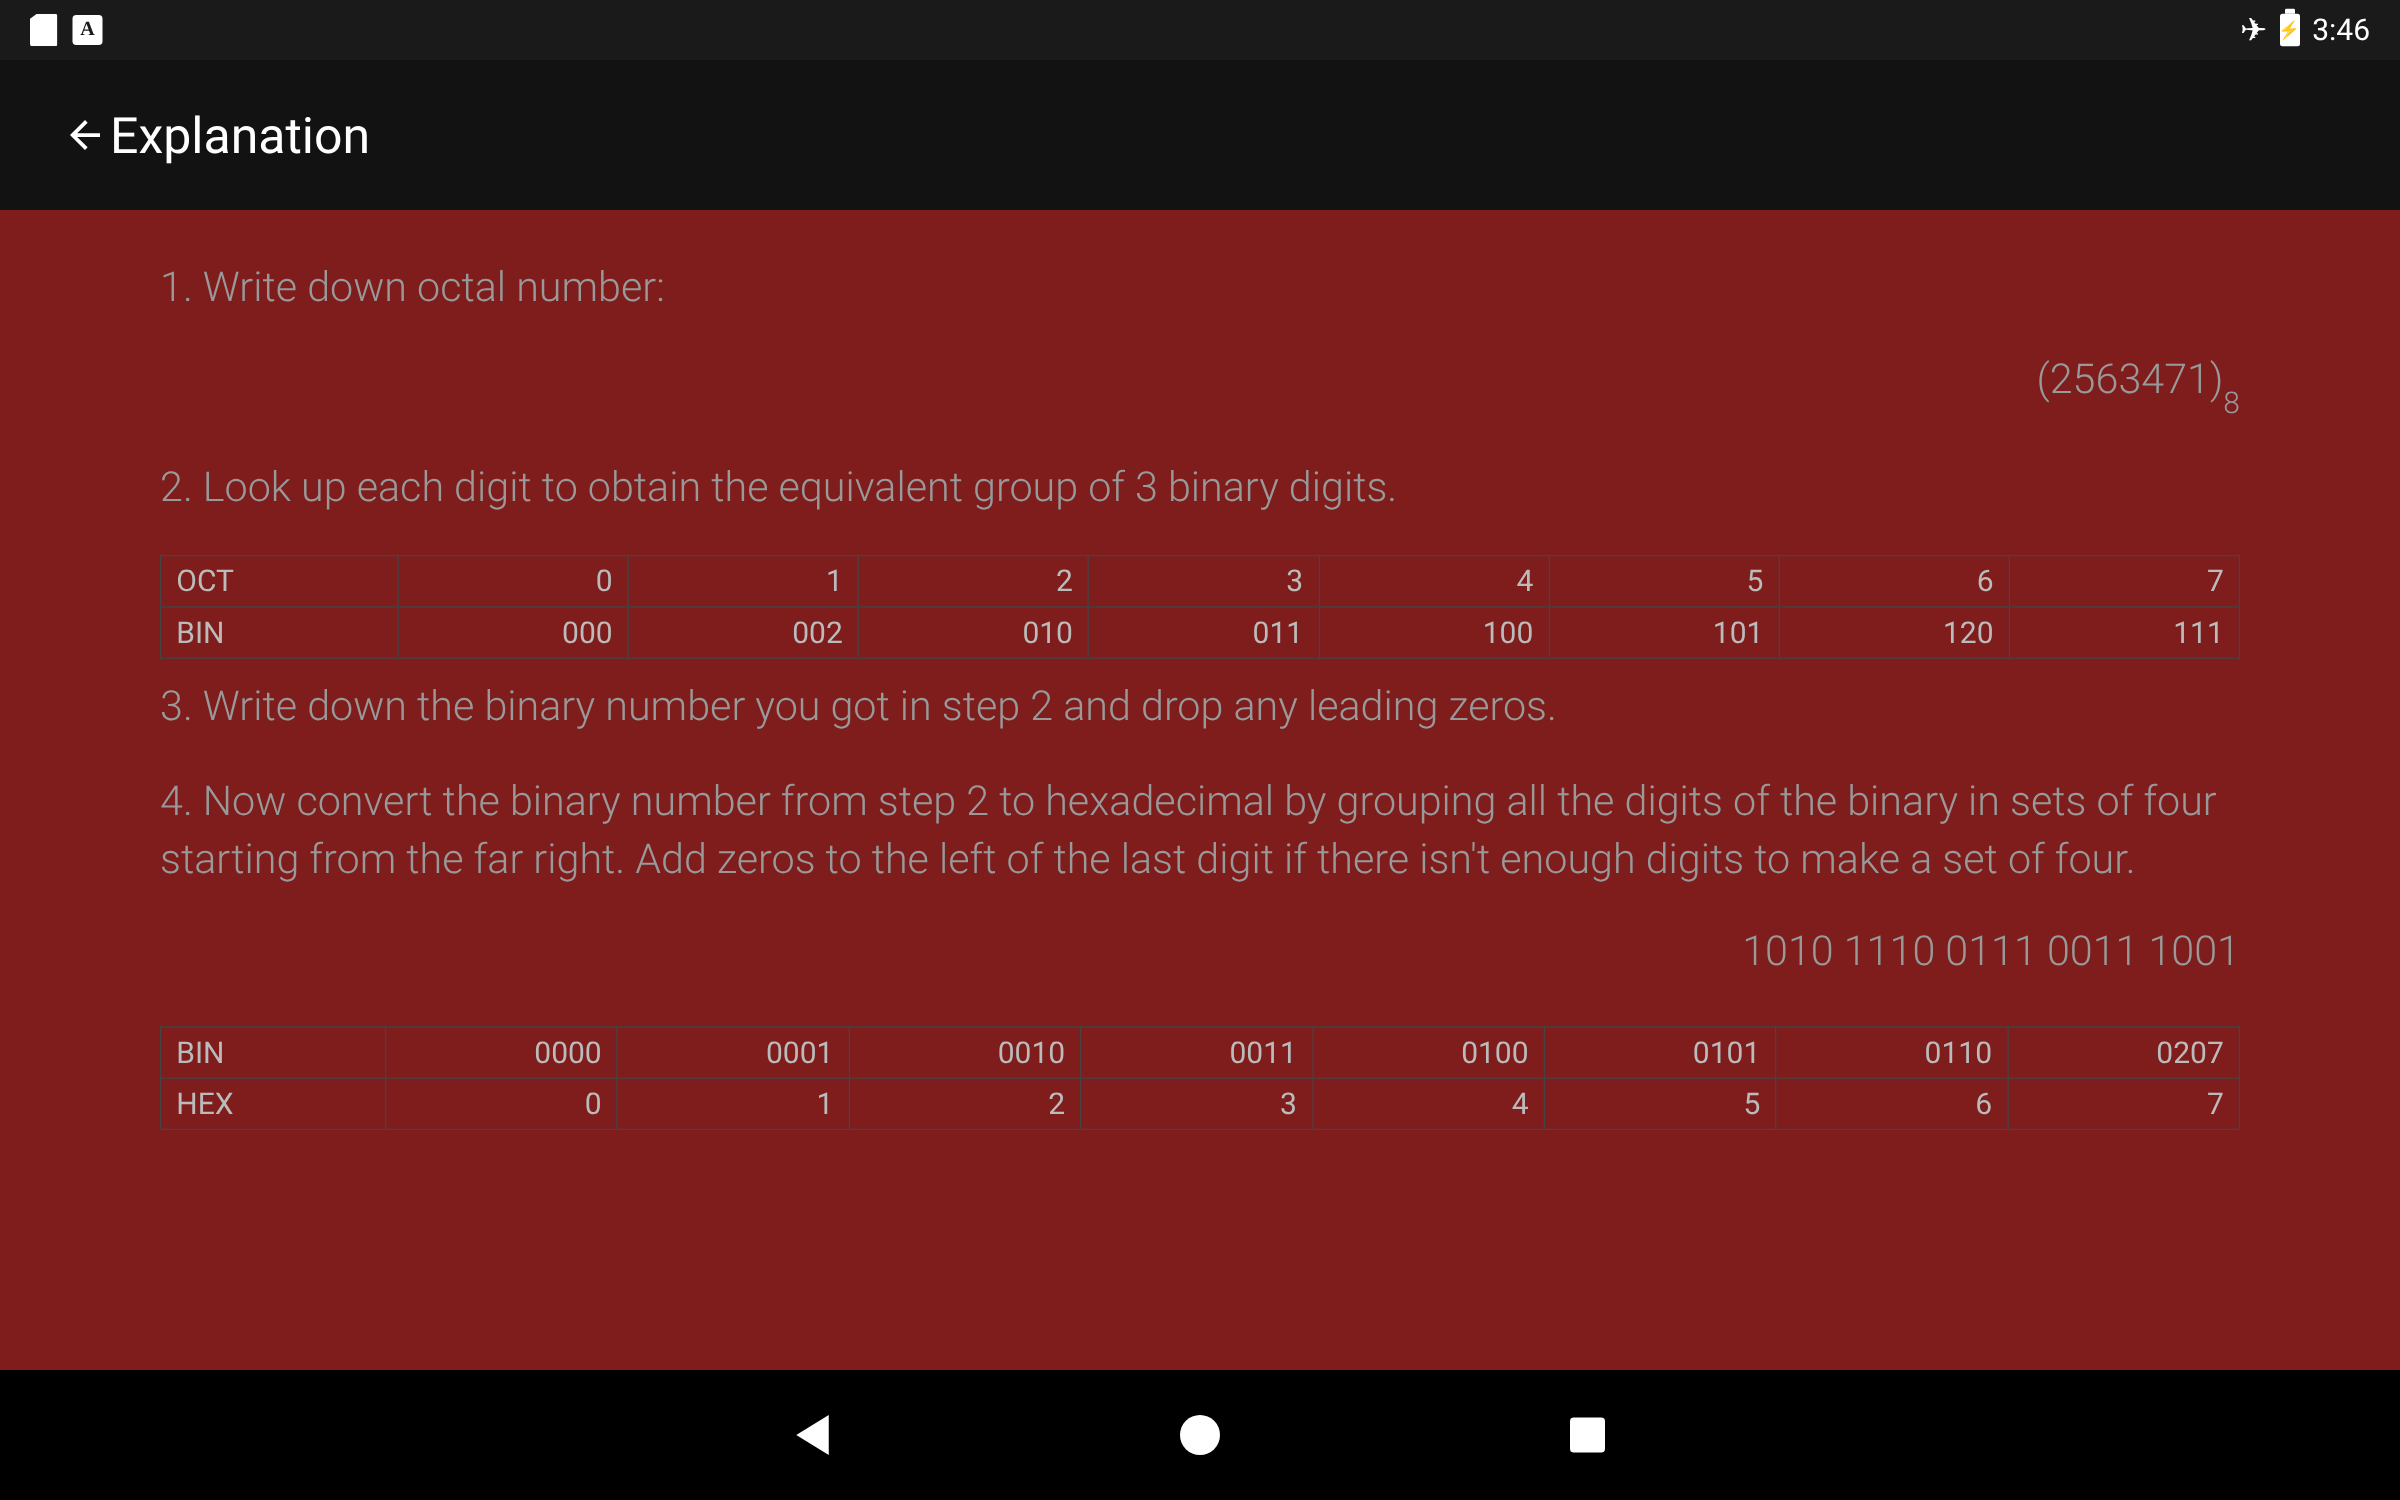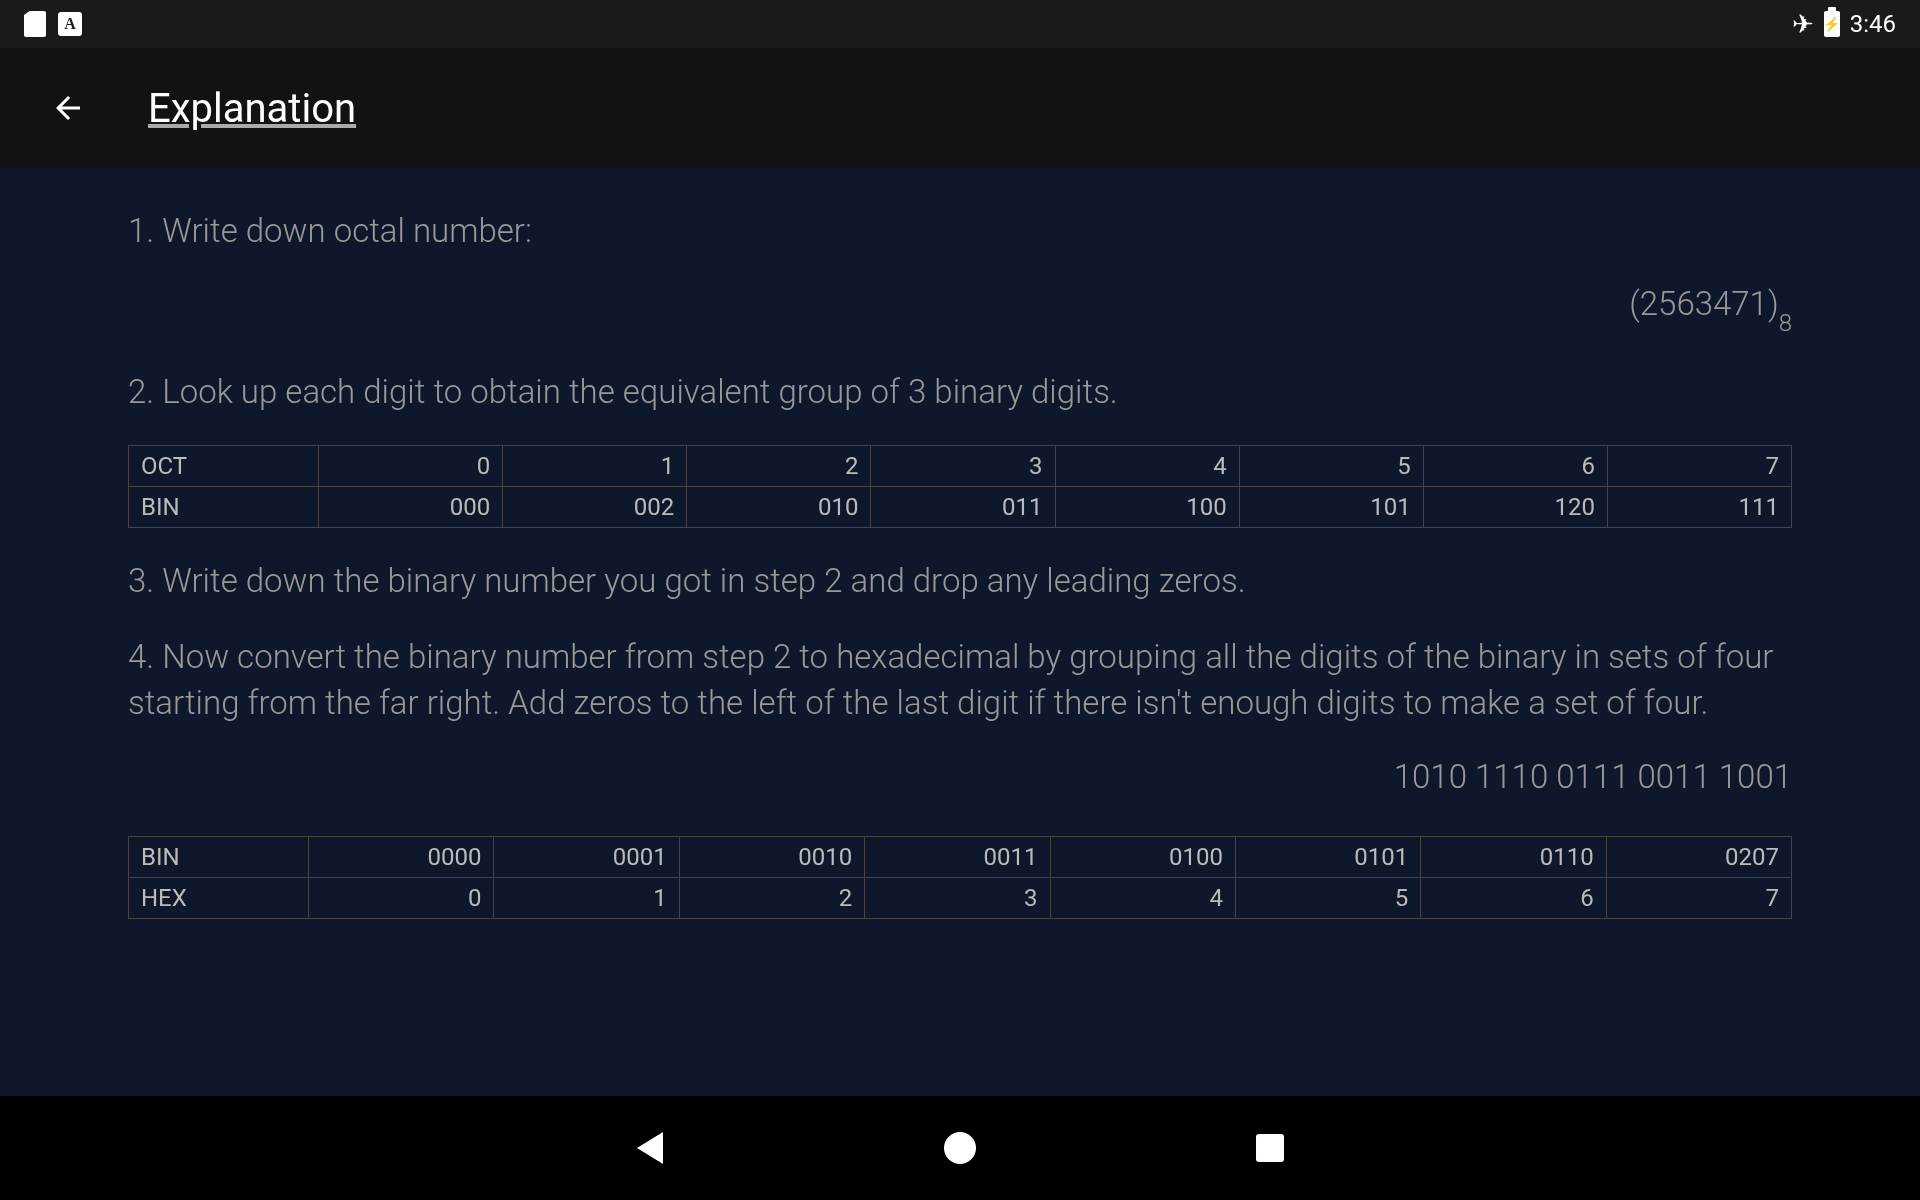--- a/index.html
+++ b/index.html
@@ -95,22 +95,20 @@
     color: #1a1a1a;
     font-size: 14px;
   }
   
   .app-bar {
     height: 120px;
     background: #121212;
     display: flex;
     align-items: center;
     padding: 0 48px;
-    gap: 60px;
-    text-decoration: underline;
   }
   
   .back-arrow {
     width: 40px;
     height: 40px;
     display: flex;
     align-items: center;
     justify-content: center;
     cursor: pointer;
   }
@@ -121,21 +119,21 @@
     fill: #fff;
   }
   
   .app-title {
     color: #fff;
     font-size: 40px;
     font-weight: 400;
   }
   
   .content {
-    background: #0f172a;
+    background: #7f1d1d;
     padding: 40px 128px;
     height: 928px;
     overflow: hidden;
   }
   
   .step {
     color: #999;
     font-size: 33px;
     font-weight: 300;
     line-height: 1.4;
@@ -153,21 +151,21 @@
   .subscript {
     font-size: 24px;
     vertical-align: sub;
     position: relative;
     top: 8px;
   }
   
   table {
     width: 100%;
     border-collapse: collapse;
-    margin-bottom: 30px;
+    margin-bottom: 16px;
   }
   
   td {
     border: 1px solid #444;
     padding: 6px 12px;
     font-size: 24px;
     color: #bbb;
     text-align: right;
   }
   

